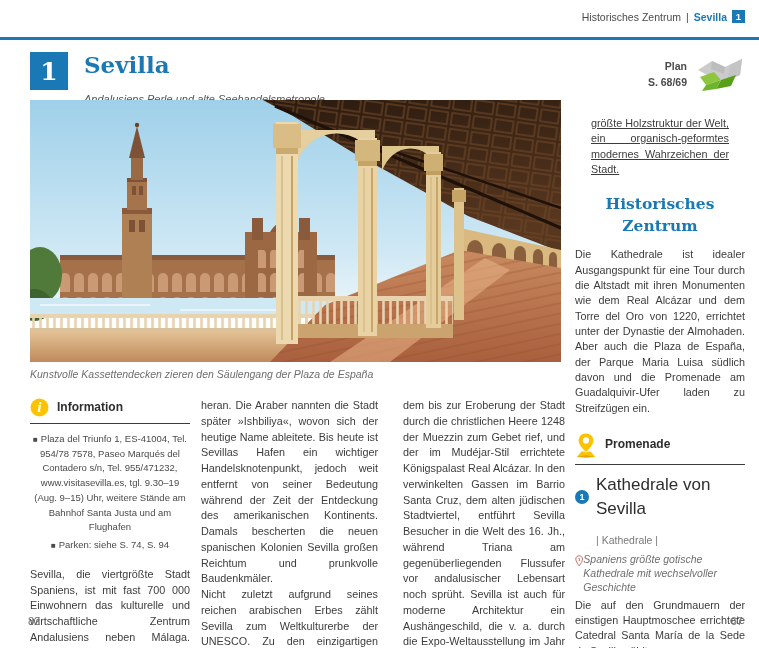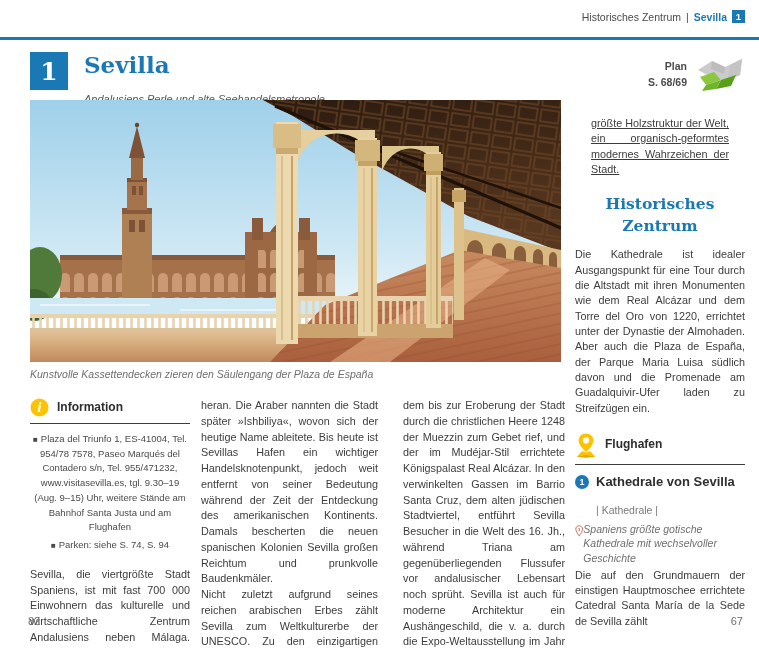--- a/index.html
+++ b/index.html
@@ -57,21 +57,21 @@
   }
   .sb-sub{font-style:italic;color:#6e6e6e;font-size:10.8px;text-align:center;margin-top:6px;line-height:1.35;}
   .sb-para{margin-top:10px;text-align:justify;}
   .sight-head{margin-top:16px;}
   .sight-entry{margin-top:2px;}
   .sight-line1{display:flex;align-items:center;gap:7px;}
   .sight-badge{
     min-width:14px;height:14px;border-radius:50%;background:#1a79b5;color:#fff;font-size:9px;
     font-weight:bold;display:flex;align-items:center;justify-content:center;
   }
-  .sight-name{font-weight:bold;font-size:13px;color:#2e2e2e;}
+  .sight-name{font-weight:normal;font-size:17px;color:#2e2e2e;}
   .sight-cat{color:#7a7a7a;font-size:10.5px;margin:12px 0 0 21px;}
   .sight-tagrow{display:flex;margin-top:2px;}
   .sight-tag{font-style:italic;color:#6e6e6e;font-size:10.5px;line-height:1.35;padding-top:2px;}
   .sight-body{text-align:justify;margin-top:3px;}
   
   .pageno{position:absolute;top:615px;font-size:11px;color:#6e6e6e;}
   .pageno.left{left:28px;}
   .pageno.right{right:16px;padding-left:28px;}
 </style>
 </head>
@@ -269,21 +269,21 @@
     <div class="sb-heading">Historisches Zentrum</div>
     <p class="sb-para">Die Kathedrale ist idealer Ausgangspunkt für eine Tour durch die Altstadt mit ihren Monumenten wie dem Real Alcázar und dem Torre del Oro von 1220, errichtet unter der Dynastie der Almohaden. Aber auch die Plaza de España, der Parque Maria Luisa südlich davon und die Promenade am Guadalquivir-Ufer laden zu Streifzügen ein.</p>
 
     <div class="box-head sight-head">
       <svg width="22" height="26" viewBox="0 0 24 28">
         <polygon points="2,27 7,21 17,21 22,27" fill="#fdc300"></polygon>
         <polygon points="2,27 12,25 22,27 12,28" fill="#e0a800"></polygon>
         <path d="M12,1 C7,1 3.5,4.8 3.5,9.3 C3.5,15.2 12,22 12,22 C12,22 20.5,15.2 20.5,9.3 C20.5,4.8 17,1 12,1 Z" fill="#fdc300" stroke="#ffffff" stroke-width="1"></path>
         <circle cx="12" cy="9" r="3.4" fill="#ffffff"></circle>
       </svg>
-      <span class="box-title">Flughafen</span>
+      <span class="box-title">Promenade</span>
     </div>
 
     <div class="sight-entry">
       <div class="sight-line1">
         <span class="sight-badge">1</span>
         <span class="sight-name">Kathedrale von Sevilla</span>
       </div>
       <div class="sight-cat">| Kathedrale |</div>
       <div class="sight-tagrow">
         <svg width="16" height="22" viewBox="0 0 16 22">

